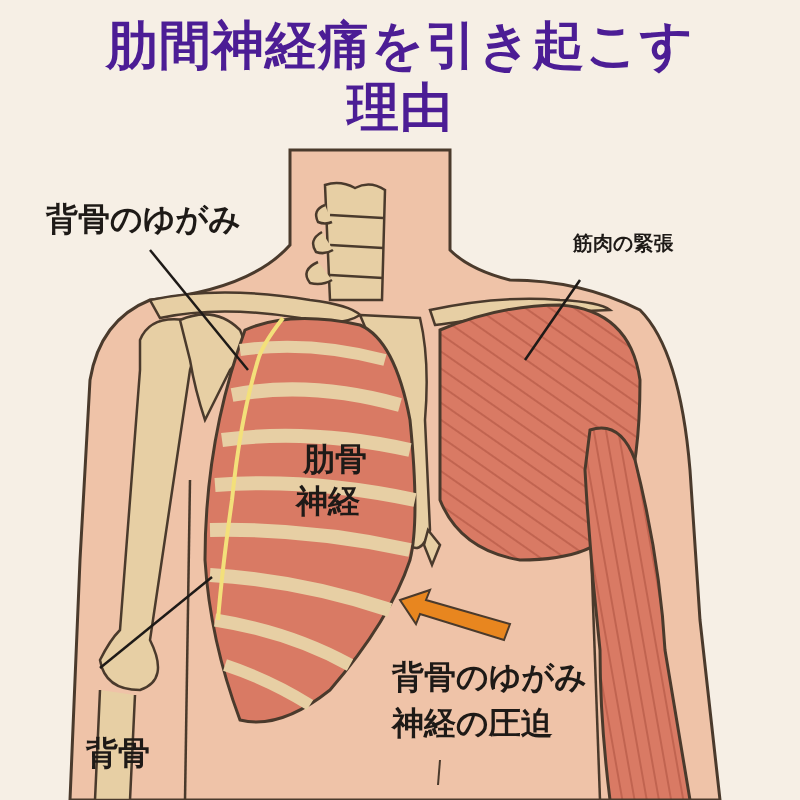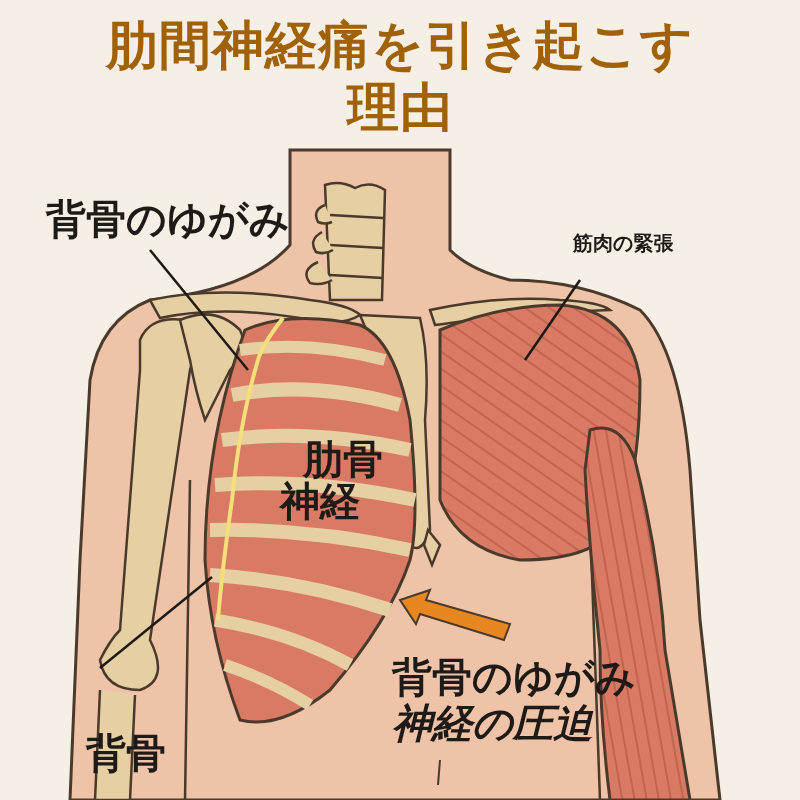--- a/index.html
+++ b/index.html
@@ -4,29 +4,29 @@
   <style>
     html, body { margin: 0; padding: 0; }
     body {
       width: 800px; height: 800px; overflow: hidden;
       background: #f6efe5;
       font-family: "DejaVu Sans", sans-serif;
       position: relative;
     }
     .title {
       position: absolute; left: 0; width: 800px; text-align: center;
-      font-weight: bold; color: #a16207; font-size: 52px; line-height: 58px;
+      font-weight: bold; color: #4c1d95; font-size: 52px; line-height: 58px;
       letter-spacing: 1px;
     }
     .title.l1 { top: 16px; }
     .title.l2 { top: 78px; text-align: center; }
     svg.illus { position: absolute; left: 0; top: 0; }
     .label {
       position: absolute; font-weight: bold; color: #1e1a17;
-      font-size: 40px; line-height: 38px; white-space: nowrap;
+      font-size: 32px; line-height: 38px; white-space: nowrap;
     }
   </style>
 </head>
 <body>
 
 <div class="title l1">肋間神経痛を引き起こす</div>
 <div class="title l2">理由</div>
 
 <svg class="illus" width="800" height="800" viewBox="0 0 800 800">
   <defs>
@@ -108,16 +108,16 @@
   </g>
 
   <g>
     <path d="M400 600 L430 590 L426 600 L510 624 L504 640 L420 614 L416 624 Z" fill="#e8861f" stroke="#4a3a2c" stroke-width="2"></path>
   </g>
 </svg>
 
 <div class="label" style="left:46px; top:200px;">背骨のゆがみ</div>
 <div class="label" style="left:573px; top:224px; font-size:20px;">筋肉の緊張</div>
 <div class="label" style="left:303px; top:440px;">肋骨</div>
-<div class="label" style="left:280px; top:482px;">神経</div>
+<div class="label" style="left:296px; top:482px;">神経</div>
 <div class="label" style="left:392px; top:658px;">背骨のゆがみ</div>
-<div class="label" style="left:392px; top:704px;font-style:italic;">神経の圧迫</div>
+<div class="label" style="left:392px; top:704px;">神経の圧迫</div>
 <div class="label" style="left:86px; top:734px;">背骨</div>
 
 </body></html>

